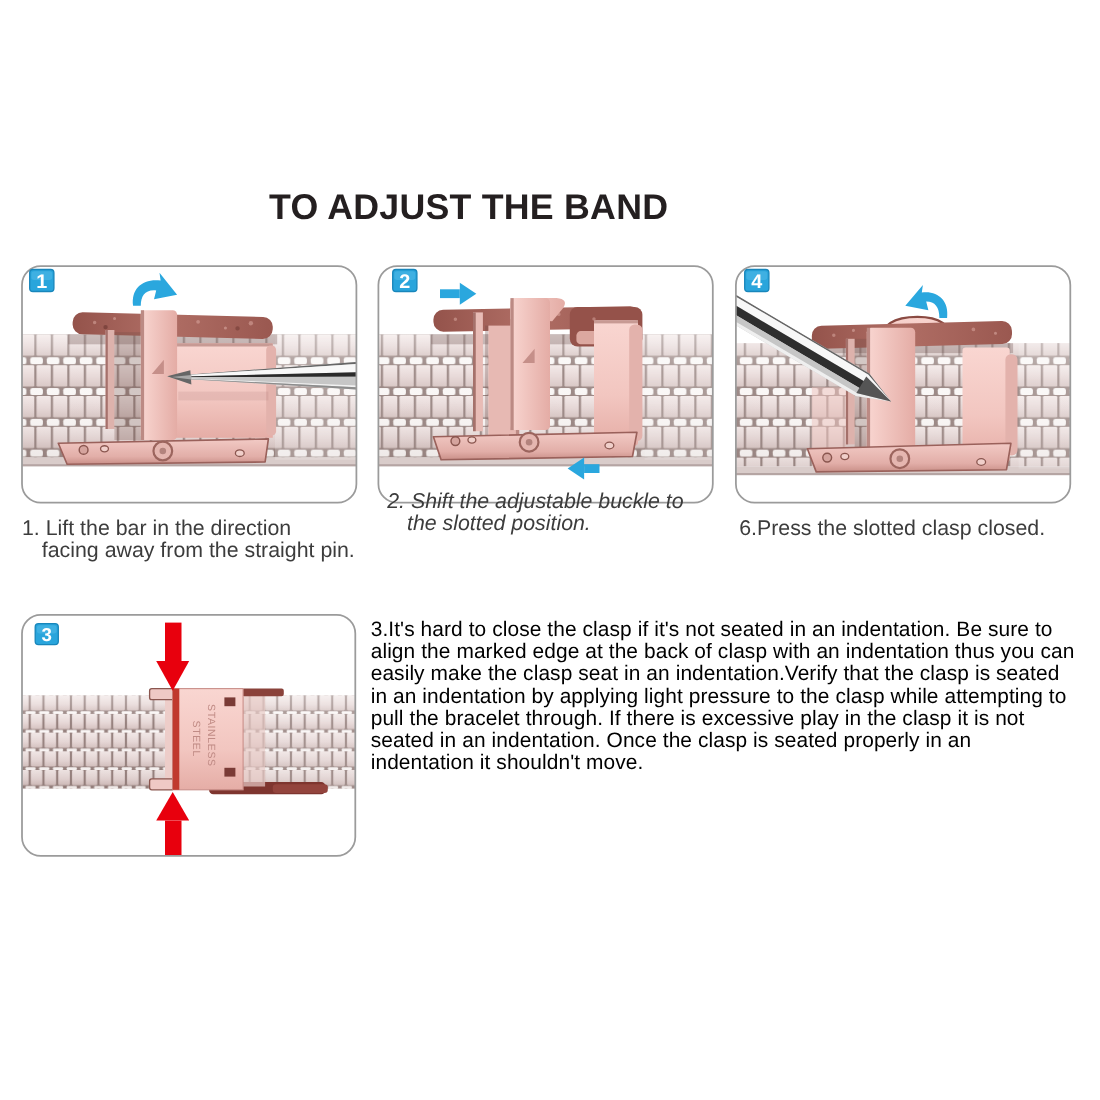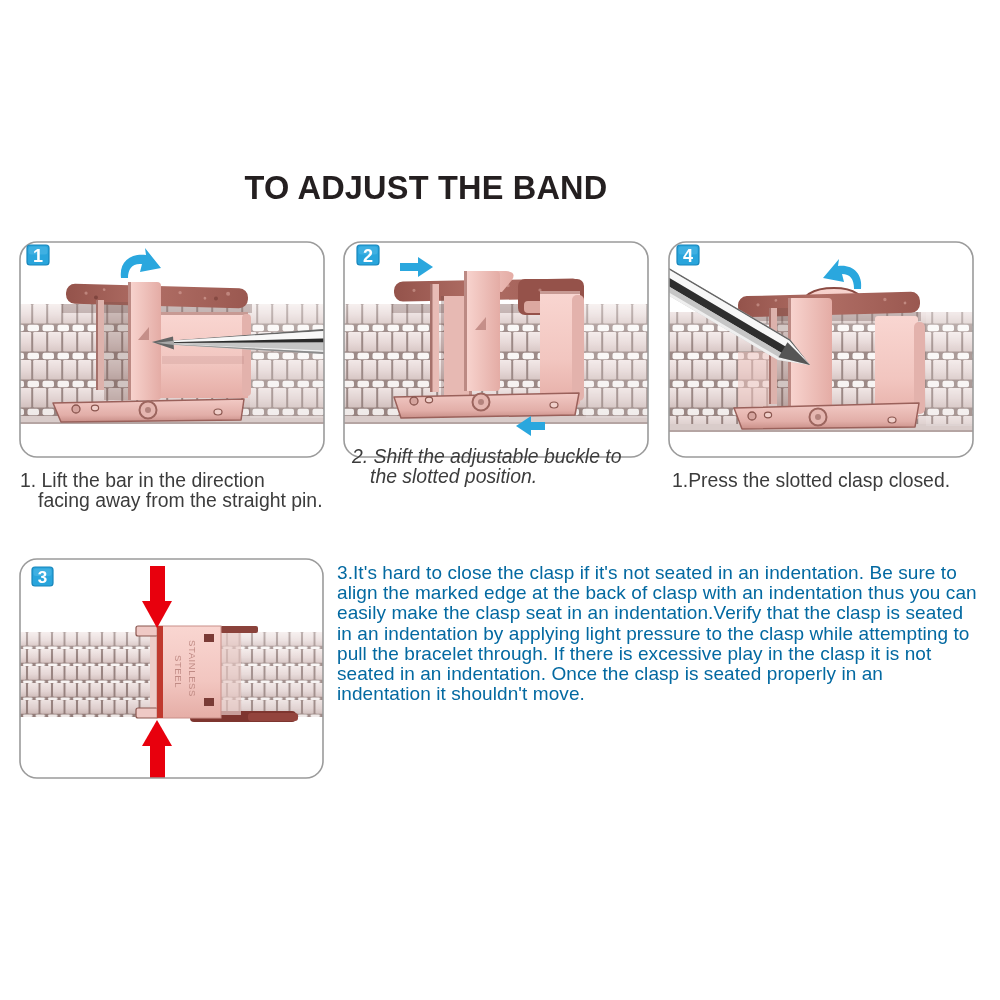--- a/index.html
+++ b/index.html
@@ -2,21 +2,21 @@
 <html><head>
 <meta charset="utf-8">
 <style>
   html,body{margin:0;padding:0;}
   body{width:1000px;height:1000px;background:#fff;overflow:hidden;position:relative;
        font-family:"Liberation Sans", sans-serif;}
   .title{position:absolute;left:0;top:170px;width:852px;text-align:center;
          font-size:32.5px;font-weight:bold;color:#241f20;letter-spacing:0.2px;}
   .cap{position:absolute;font-size:19.4px;line-height:20px;color:#3c3c3c;white-space:nowrap;}
   .para{position:absolute;left:337px;top:563px;font-size:19px;line-height:20.2px;letter-spacing:0.08px;
-        color:#0369a1;white-space:nowrap;}
+        color:#000000;white-space:nowrap;}
 </style>
 </head>
 <body>
 <div class="title">TO ADJUST THE BAND</div>
 
 <svg width="1000" height="1000" viewBox="0 0 1000 1000" style="position:absolute;left:0;top:0;">
 <defs>
   <linearGradient id="gLink" x1="0" y1="0" x2="0" y2="1">
     <stop offset="0" stop-color="#F3E9E8"></stop>
         <stop offset="0.55" stop-color="#E7D9D8"></stop>
@@ -275,21 +275,21 @@
   <rect x="32" y="567" width="21" height="19" rx="3" fill="#29A5DC" stroke="#1886BB" stroke-width="1.2"></rect>
   <rect x="33.5" y="568.5" width="18" height="7.5" rx="2.5" fill="#55BBE7" opacity="0.5"></rect>
   <text x="42.5" y="582.5" font-size="17" font-weight="bold" fill="#fff" text-anchor="middle">3</text>
 </g>
 </svg>
 
 <div class="cap" style="left:20px;top:470px;">1. Lift the bar in the direction<br>
 <span style="padding-left:18px;margin-top:32px;">facing away from the straight pin.</span></div>
 <div class="cap" style="left:352px;top:446px;font-style:italic;">2. Shift the adjustable buckle to<br>
 <span style="padding-left:18px;">the slotted position.</span></div>
-<div class="cap" style="left:672px;top:470px;">1.Press the slotted clasp closed.</div>
+<div class="cap" style="left:672px;top:470px;">6.Press the slotted clasp closed.</div>
 
 <div class="para">3.It's hard to close the clasp if it's not seated in an indentation. Be sure to<br>
 align the marked edge at the back of clasp with an indentation thus you can<br>
 easily make the clasp seat in an indentation.Verify that the clasp is seated<br>
 in an indentation by applying light pressure to the clasp while attempting to<br>
 pull the bracelet through. If there is excessive play in the clasp it is not<br>
 seated in an indentation. Once the clasp is seated properly in an<br>
 indentation it shouldn't move.</div>
 
 </body></html>

